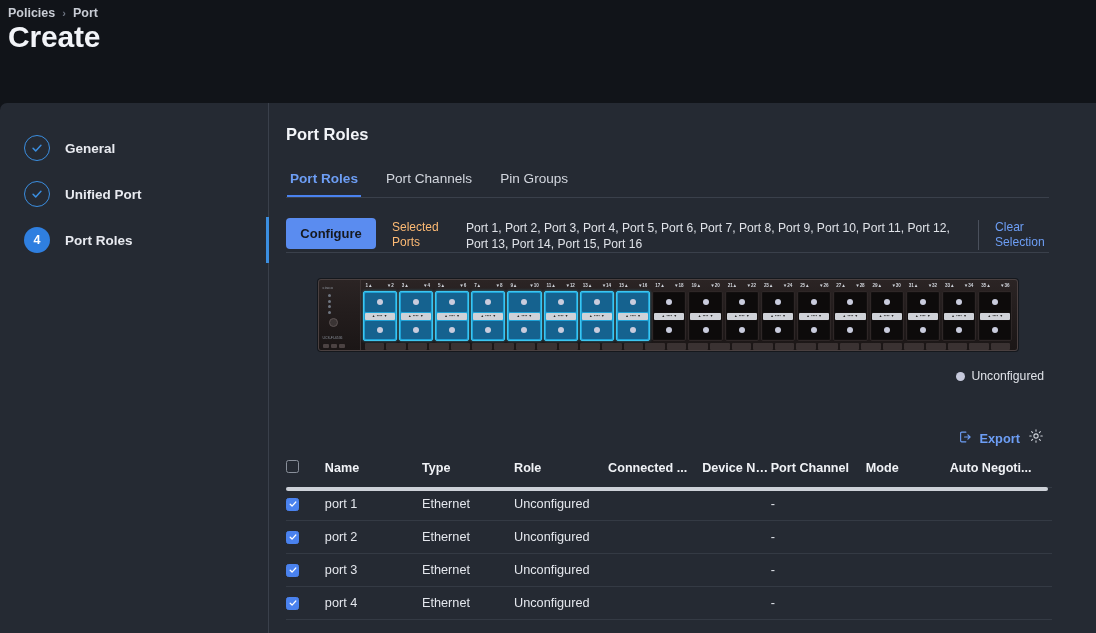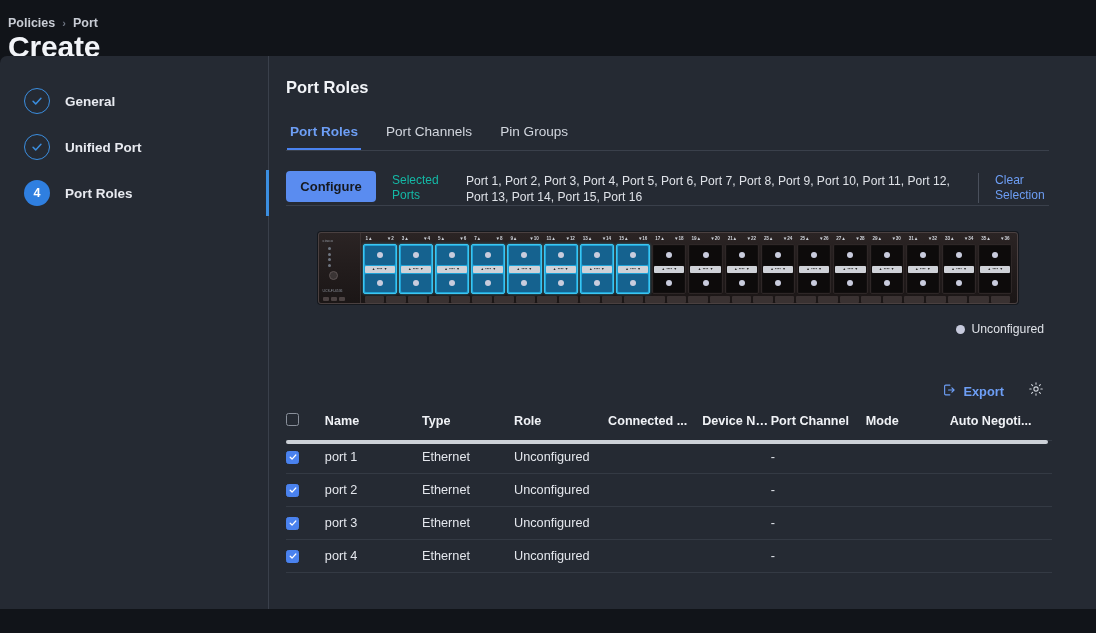--- a/index.html
+++ b/index.html
@@ -5,21 +5,21 @@
   * { box-sizing: border-box; margin: 0; padding: 0; }
   html, body {
     width: 1096px; height: 633px;
     background: #111419;
     font-family: "Liberation Sans", sans-serif;
     color: #e6e9ef;
     overflow: hidden;
   }
 
   
-  .page-header { padding: 16px 0 0 8px; height: 56px; }
+  .page-header { padding: 6px 0 0 8px; height: 103px; }
   .breadcrumb { display: flex; align-items: center; gap: 7px; font-size: 12.5px; color: #c8ccd4; font-weight: 600; }
   .breadcrumb .crumb-link { color: #c8ccd4; cursor: pointer; }
   .breadcrumb .sep { color: #6d7481; font-size: 11px; }
   .page-title { font-size: 30px; font-weight: 700; color: #f2f4f8; margin-top: 0; letter-spacing: -0.2px; }
 
   
   .body-wrap { display: flex; height: 553px; }
 
   .sidebar {
     width: 269px; flex: 0 0 269px;
@@ -69,21 +69,21 @@
   .configure-bar {
     display: flex; align-items: flex-start; gap: 16px;
     margin-top: 20px; width: 763px; 
     border-bottom: 1px solid #3a404b;
   }
   .btn-configure {
     background: #5a8cf0; color: #16191f; border: none; border-radius: 4px;
     font-size: 13px; font-weight: 700; padding: 8px 0; width: 90px; cursor: pointer;
     font-family: "Liberation Sans", sans-serif;
   }
-  .sel-label { font-size: 12px; color: #14b8a6; line-height: 15px; width: 58px; flex: 0 0 58px; margin-top: 2px; }
+  .sel-label { font-size: 12px; color: #fdba74; line-height: 15px; width: 58px; flex: 0 0 58px; margin-top: 2px; }
   .sel-ports { font-size: 12.1px; color: #dfe2e8; line-height: 16px; flex: 1; margin-top: 2px; }
   .vdiv { width: 1px; background: #4a505c; height: 30px; margin-top: 2px; flex: 0 0 1px; }
   .clear-sel { font-size: 12.1px; color: #6d9ef5; line-height: 15px; width: 54px; flex: 0 0 54px; cursor: pointer; margin-top: 2px; }
 
   
   .switch-panel { width: 763px; padding: 26px 0 10px 0; }
   .chassis {
     margin: 0 auto; width: 700px; height: 72px;
     background: linear-gradient(180deg,#2b2424 0%, #231d1d 45%, #1b1616 100%);
     border: 1px solid #4a4040;
@@ -123,21 +123,21 @@
     font-size: 3.6px; color: #2a2a2a; font-weight: 700; letter-spacing: .2px;
   }
   .vents { height: 9px; display: flex; gap: 2px; padding: 2px 2px 0 2px; }
   .vents i { flex: 1; background: #3a3232; border-radius: 1px; display: block; }
 
   .legend { width: 763px; display: flex; justify-content: flex-end; align-items: center; gap: 7px; padding: 8px 5px 0 0; }
   .legend .ldot { width: 9px; height: 9px; border-radius: 50%; background: #c6c9dc; }
   .legend .ltext { font-size: 12.2px; color: #dfe2e8; }
 
   
-  .table-tools { width: 763px; display: flex; justify-content: flex-end; align-items: center; gap: 24px; margin-top: 45px; padding-right: 5px; }
+  .table-tools { width: 763px; display: flex; justify-content: flex-end; align-items: center; gap: 8px; margin-top: 45px; padding-right: 5px; }
   .export-btn { display: flex; align-items: center; gap: 7px; color: #6d9ef5; font-size: 12.8px; font-weight: 700; cursor: pointer; }
   .gear-btn { cursor: pointer; display: flex; align-items: center; color: #cfd3da; }
 
   
   .table-wrap { width: 766px; margin-top: 12px; position: relative; }
   table { width: 766px; border-collapse: collapse; table-layout: fixed; }
   th {
     text-align: left; font-size: 12.6px; color: #f0f2f6; font-weight: 700;
     padding: 0 0 11px 0; white-space: nowrap; overflow: hidden; text-overflow: ellipsis;
   }

